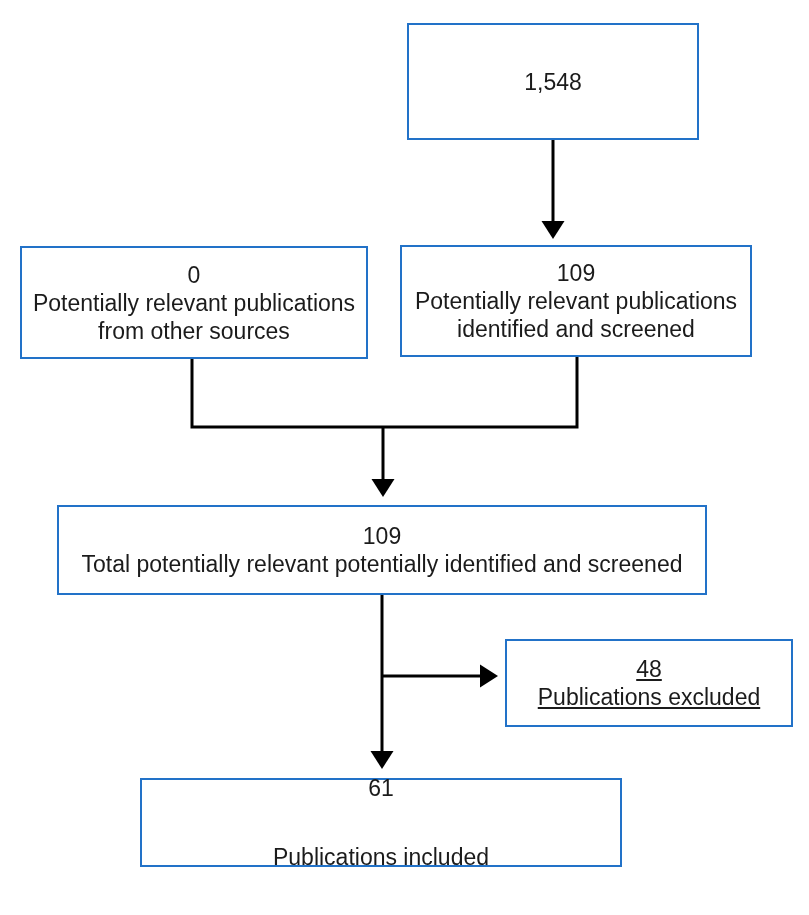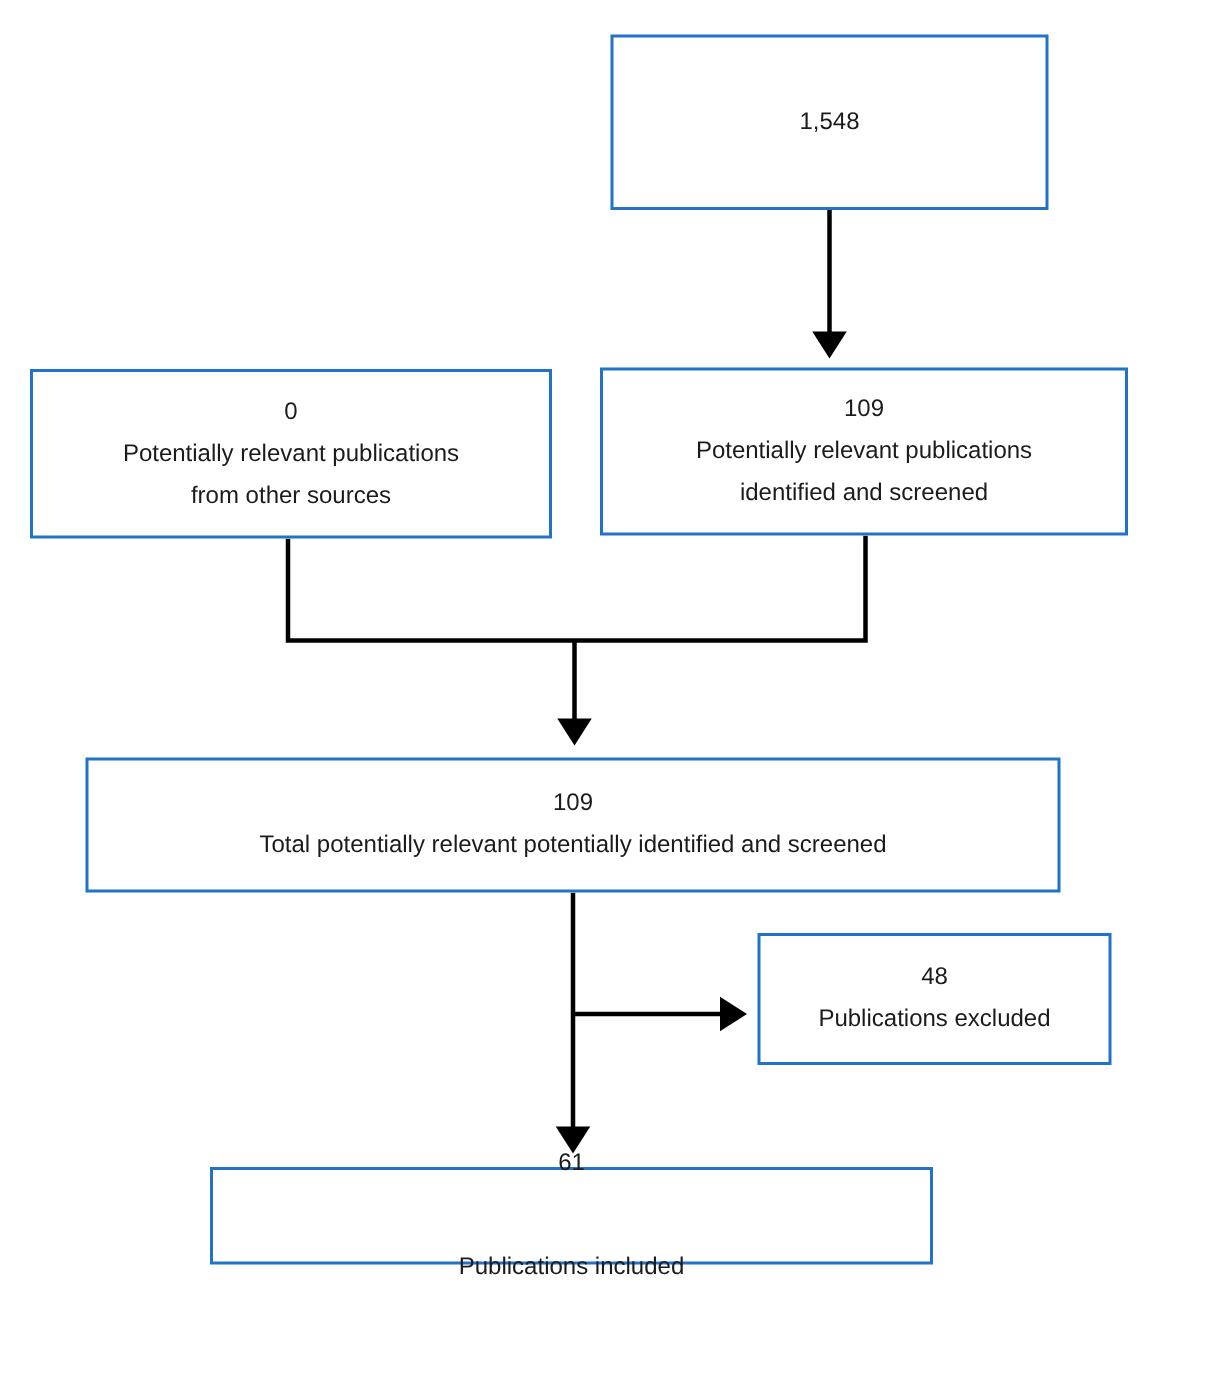--- a/index.html
+++ b/index.html
@@ -41,32 +41,32 @@
   .box {
     position: absolute;
     border: 2.5px solid var(--box-border);
     background: var(--box-bg);
     color: var(--text);
     display: flex;
     flex-direction: column;
     justify-content: center;
     align-items: center;
     text-align: center;
-    font-size: 16px;
+    font-size: 23px;
     line-height: 28px;
     padding: 2px 6px;
   }
   .box .label { white-space: pre-line; }
 
   .b1 { left: 407px; top:  23px; width: 292px; height: 117px; }
   .b2 { left:  20px; top: 246px; width: 348px; height: 113px; }
   .b3 { left: 400px; top: 245px; width: 352px; height: 112px; }
   .b4 { left:  57px; top: 505px; width: 650px; height:  90px; }
-  .b5 { left: 505px; top: 622px; width: 236px; height:  88px; }
-  .b6 { left: 140px; top: 778px; width: 482px; height:  65px; gap: 41px; }
+  .b5 { left: 505px; top: 639px; width: 288px; height:  88px; text-decoration: underline; }
+  .b6 { left: 140px; top: 778px; width: 482px; height:  89px; gap: 41px; }
 </style>
 </head>
 <body>
 
 <div class="canvas">
 
   <svg class="connectors" viewBox="0 0 809 915" xmlns="http://www.w3.org/2000/svg">
 
     <line x1="553" y1="140" x2="553" y2="223"></line>
     <polygon points="541.5,221 564.5,221 553,239"></polygon>

